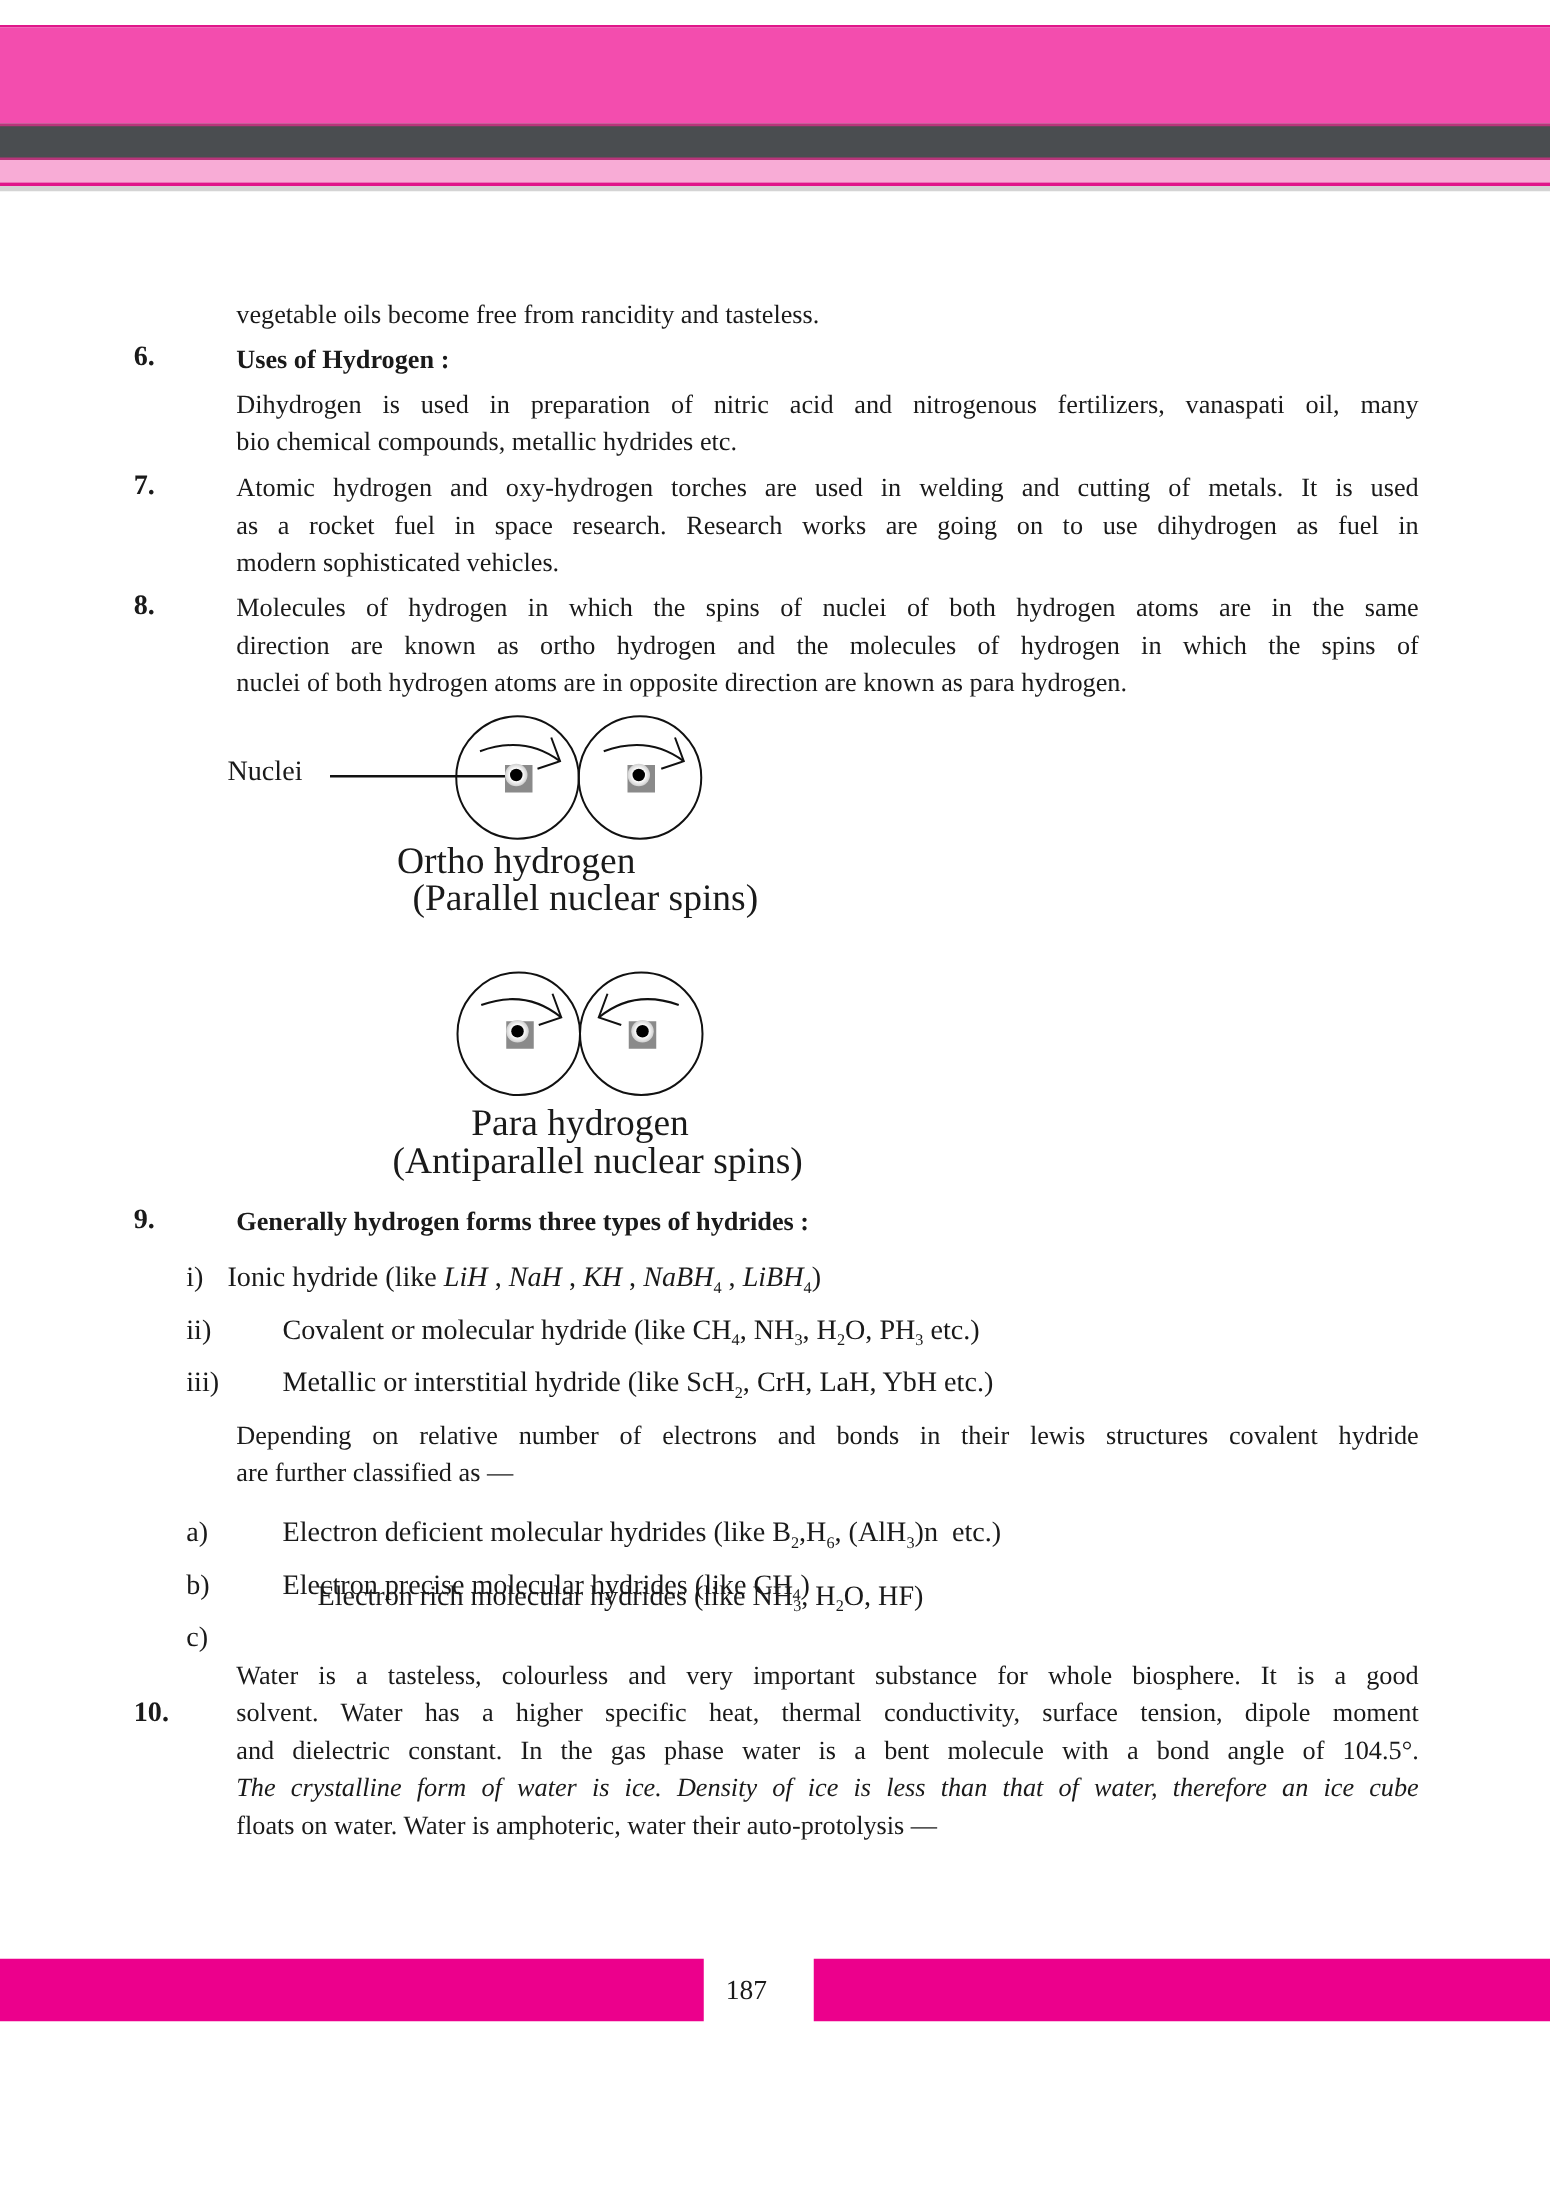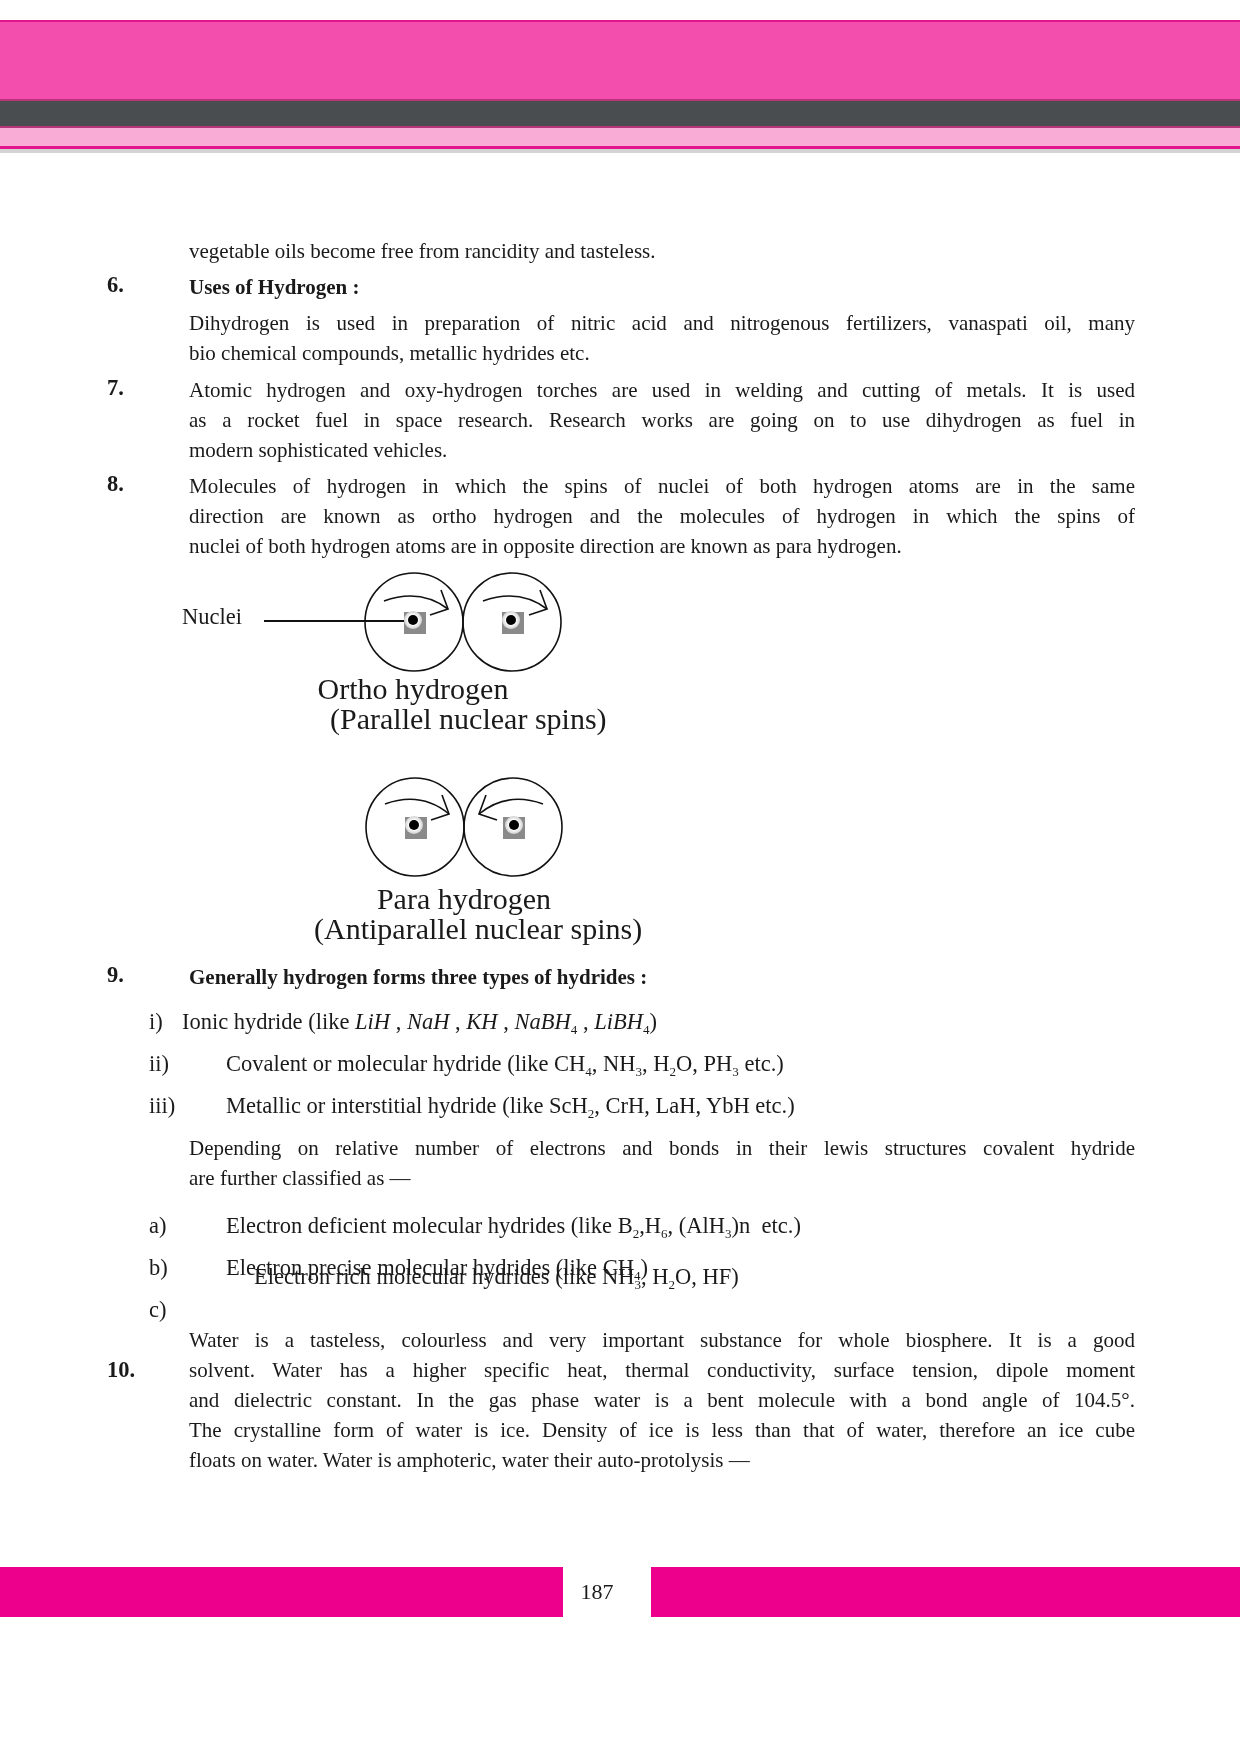--- a/index.html
+++ b/index.html
@@ -138,19 +138,19 @@
   <div class="sublabel" style="left:149px; top:1253px;">b)</div>
   <div class="subtext" style="top:1253px;">Electron precise molecular hydrides (like CH<sub>4</sub>)</div>
 
   <div class="sublabel" style="left:149px; top:1295px;">c)</div>
   <div class="subtext" style="top:1262px;margin-left:28px;">Electron rich molecular hydrides (like NH<sub>3</sub>, H<sub>2</sub>O, HF)</div>
 
   <div class="num num10" style="top:1325px;margin-top:32px;">10.</div>
   <div class="txt justified" style="top:1325px;">Water is a tasteless, colourless and very important substance for whole biosphere. It is a good</div>
   <div class="txt justified" style="top:1355px;">solvent. Water has a higher specific heat, thermal conductivity, surface tension, dipole moment</div>
   <div class="txt justified" style="top:1385px;">and dielectric constant. In the gas phase water is a bent molecule with a bond angle of 104.5°.</div>
-  <div class="txt justified" style="top:1415px;">The crystalline form of water is ice. Density of ice is less than that of water, therefore an ice cube</div>
+  <div class="txt justified" style="top:1415px;font-style:italic;">The crystalline form of water is ice. Density of ice is less than that of water, therefore an ice cube</div>
   <div class="txt" style="top:1445px;">floats on water. Water is amphoteric, water their auto-protolysis —</div>
 </div>
 
 <div class="ftr-left"></div>
 <div class="ftr-right"></div>
 <div class="page-num">187</div>
 
 </body></html>

